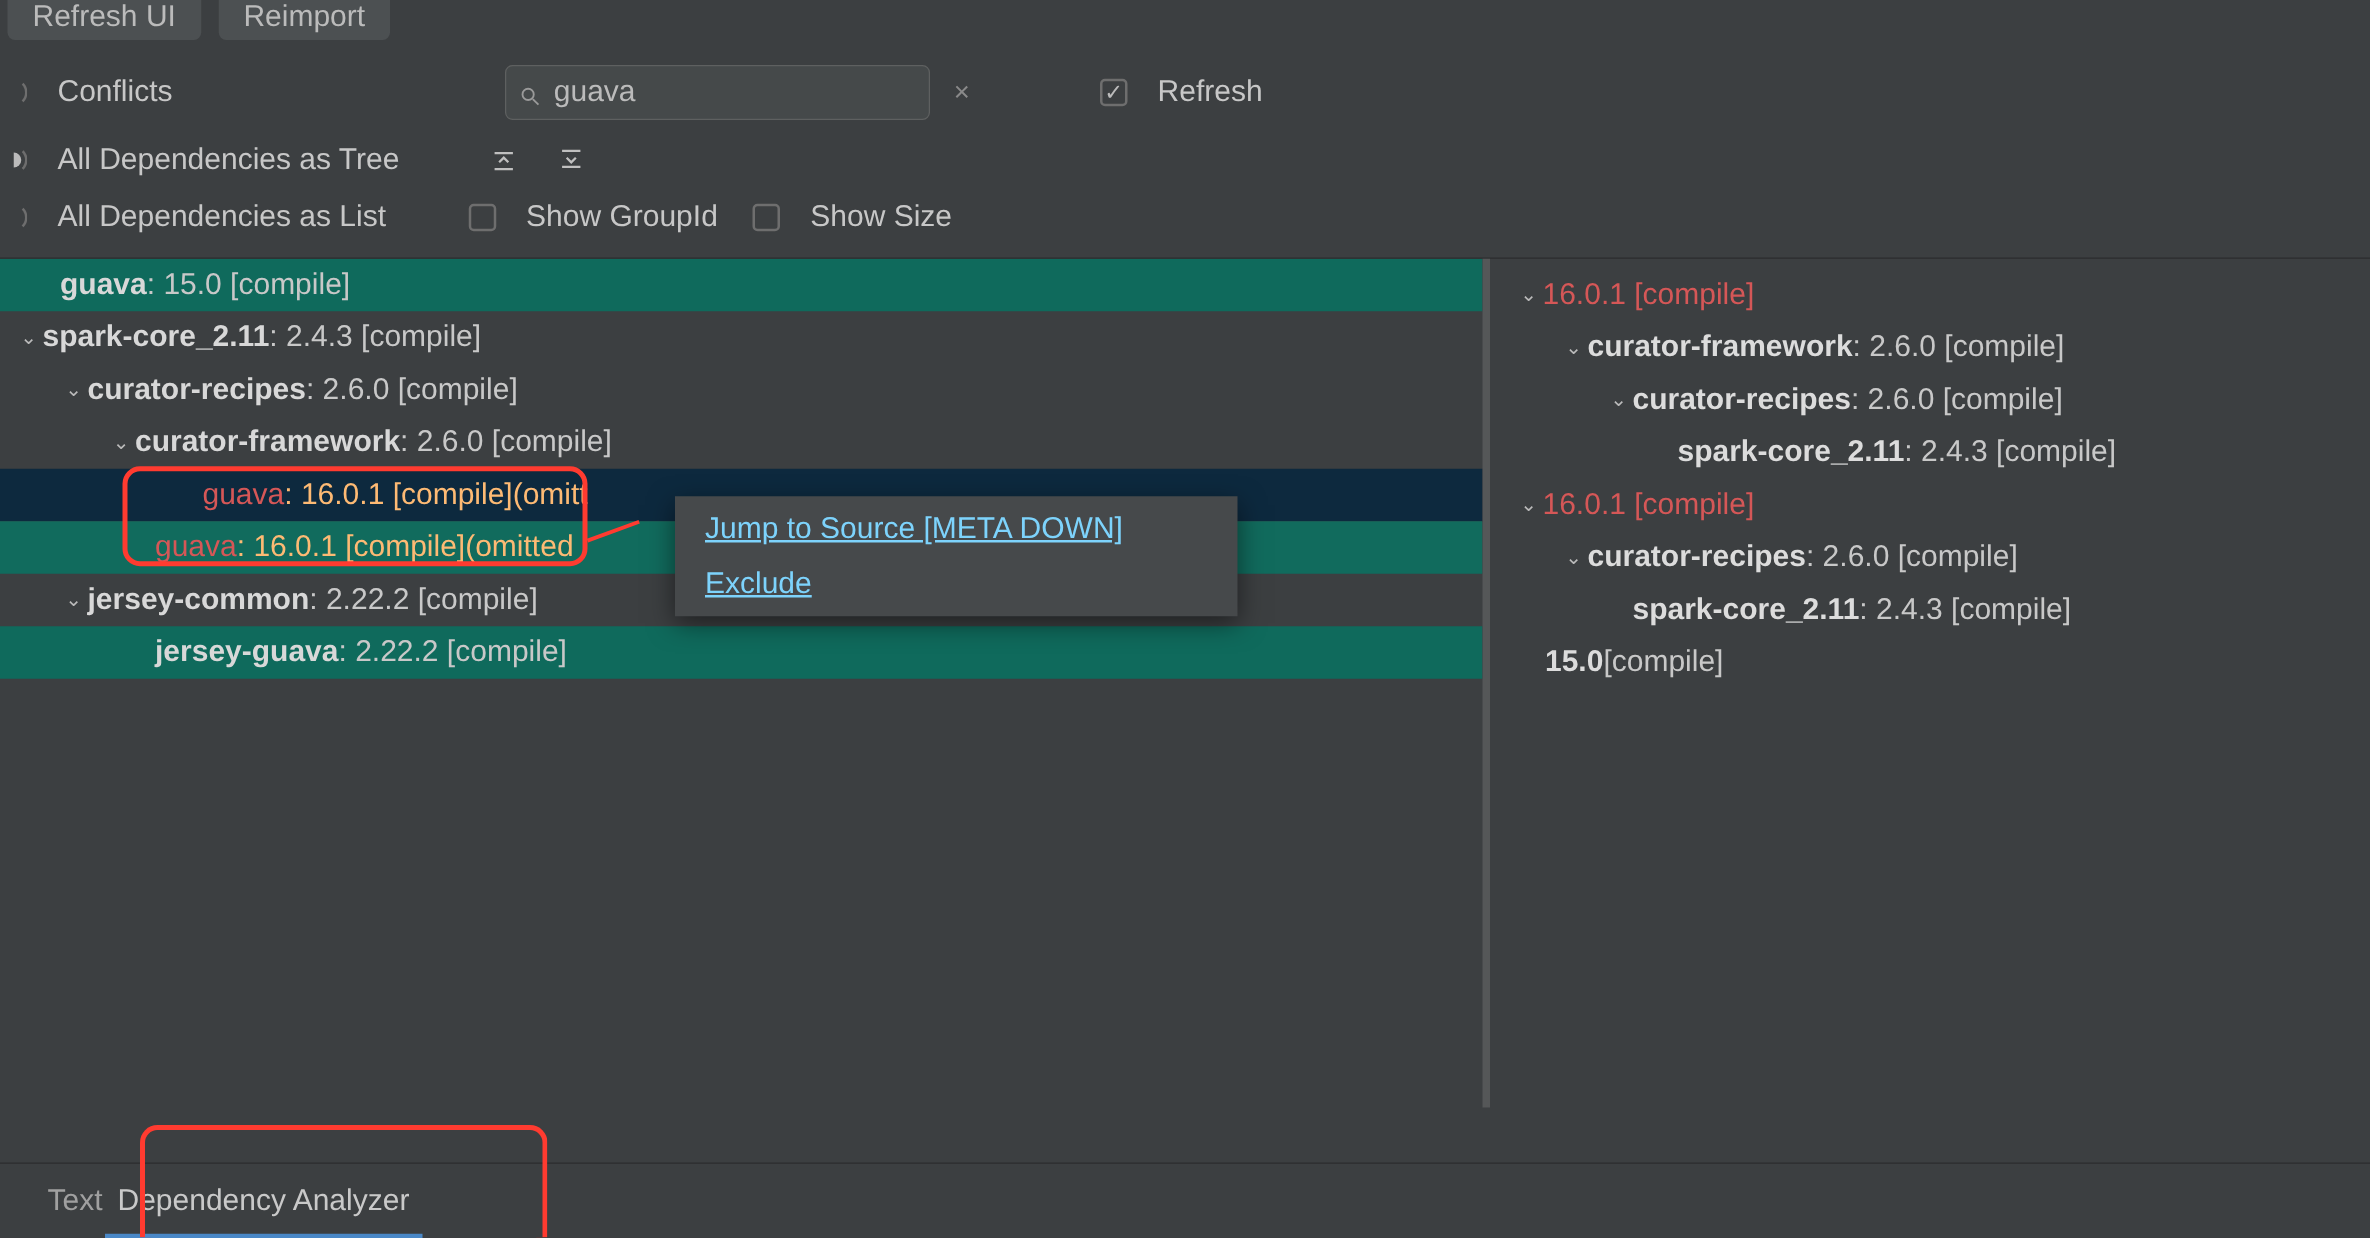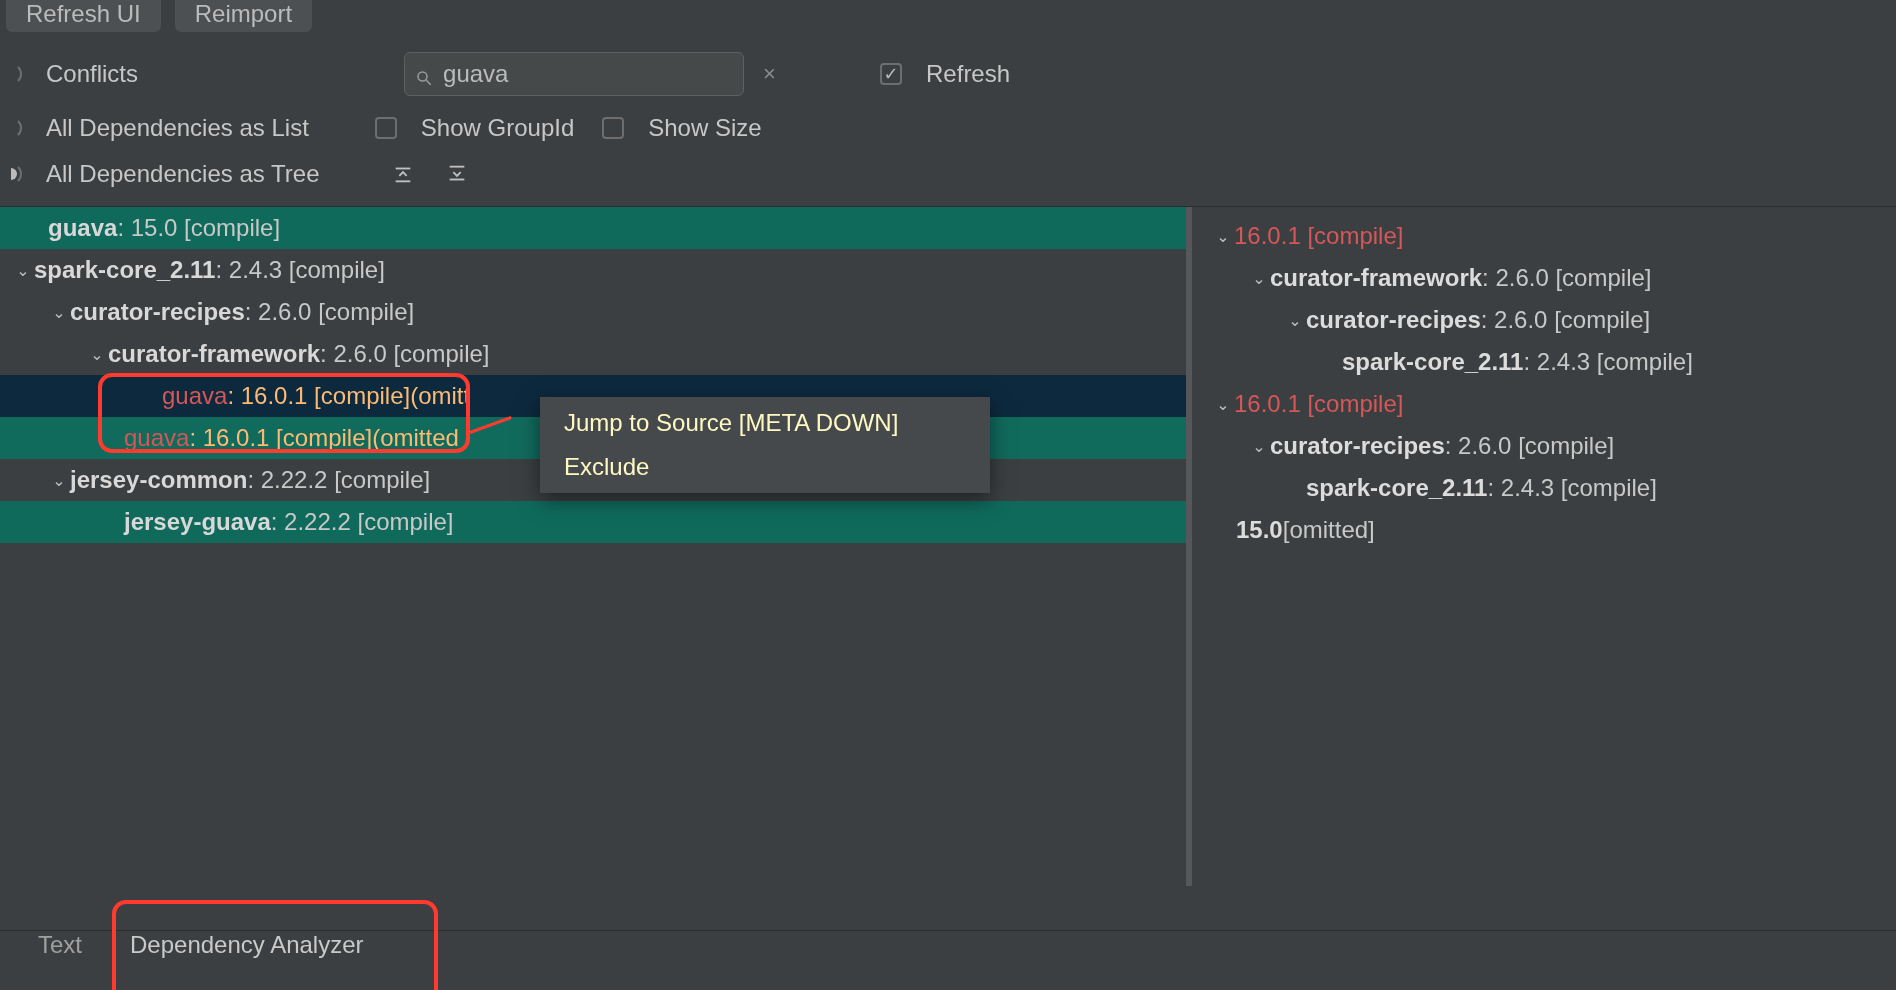--- a/index.html
+++ b/index.html
@@ -178,22 +178,23 @@
     top: 190px;
     left: 540px;
     background: #46494b;
     box-shadow: 0 6px 20px rgba(0,0,0,.5);
     width: 450px;
     padding: 4px 0;
     z-index: 20;
   }
   .context-item {
     padding: 8px 24px;
-    color: #fef9c3;
-    cursor: pointer;
+    color: #7dd3fc;
+    cursor: pointer;
+    text-decoration: underline;
   }
   .red-rect {
     position: absolute;
     border: 4px solid #ff3b30;
     border-radius: 14px;
     pointer-events: none;
     z-index: 15;
   }
   .red-tail {
     position: absolute;
@@ -204,22 +205,22 @@
     transform-origin: left center;
   }
   .bottom-tabs {
     position: absolute;
     left: 0;
     bottom: 0;
     width: 100%;
     height: 60px;
     border-top: 1px solid #2b2d2e;
     display: flex;
+    align-items: center;
     padding-left: 32px;
-    gap: 36px;
   }
   .tab {
     color: #a0a0a0;
     cursor: pointer;
     padding: 0 6px;
     position: relative;
   }
   .tab.active {
     color: #c9c9c9;
   }
@@ -257,36 +258,20 @@
             <line x1="15" y1="15" x2="21" y2="21"></line>
         </svg>
       </span>
       <input class="search-input" value="guava" style="">
       <span class="clear-x">×</span>
     </div>
     <div style="width:80px"></div>
     <div class="radio-wrap">
       <span class="checkbox">✓</span>
       <span class="filter-label">Refresh</span>
-    </div>
-  </div>
-
-  <div class="filter-row">
-    <div class="radio-wrap">
-      <span class="radio half"></span>
-      <span class="filter-label">All Dependencies as List</span>
-    </div>
-    <div style="width:10px"></div>
-    <div class="radio-wrap">
-      <span class="checkbox"></span>
-      <span class="filter-label">Show GroupId</span>
-    </div>
-    <div class="radio-wrap">
-      <span class="checkbox"></span>
-      <span class="filter-label">Show Size</span>
     </div>
   </div>
 
   <div class="filter-row">
     <div class="radio-wrap">
       <span class="radio half selected"></span>
       <span class="filter-label">All Dependencies as Tree</span>
     </div>
     <div style="width:14px"></div>
     <span class="icon-btn">
@@ -298,20 +283,36 @@
     </span>
     <span class="icon-btn">
       <svg viewBox="0 0 24 24" width="22" height="22" fill="none" stroke="#c0c0c0" stroke-width="2">
         <line x1="4" y1="4" x2="20" y2="4"></line>
           <polyline points="8,10 12,14 16,10"></polyline>
           <line x1="4" y1="18" x2="20" y2="18"></line>
       </svg>
     </span>
   </div>
 
+  <div class="filter-row">
+    <div class="radio-wrap">
+      <span class="radio half"></span>
+      <span class="filter-label">All Dependencies as List</span>
+    </div>
+    <div style="width:10px"></div>
+    <div class="radio-wrap">
+      <span class="checkbox"></span>
+      <span class="filter-label">Show GroupId</span>
+    </div>
+    <div class="radio-wrap">
+      <span class="checkbox"></span>
+      <span class="filter-label">Show Size</span>
+    </div>
+  </div>
+
 </div>
 
 <div class="main">
 
   <div class="left-pane">
 
     <div class="tree-row hl-teal ind1">
       <span class="bold">guava</span>
       <span class="normal"> : 15.0 [compile]</span>
     </div>
@@ -399,21 +400,21 @@
       <span class="bold">curator-recipes</span>
       <span class="normal"> : 2.6.0 [compile]</span>
     </div>
     <div class="tree-row" style="padding-left:94px">
       <span class="bold">spark-core_2.11</span>
       <span class="normal"> : 2.4.3 [compile]</span>
     </div>
 
     <div class="tree-row" style="padding-left:24px">
       <span class="bold">15.0</span>
-      <span class="normal"> [omitted]</span>
+      <span class="normal"> [compile]</span>
     </div>
 
   </div>
 </div>
 
 <div class="bottom-tabs">
   <div class="tab">Text</div>
   <div class="tab active">Dependency Analyzer</div>
 </div>
 

